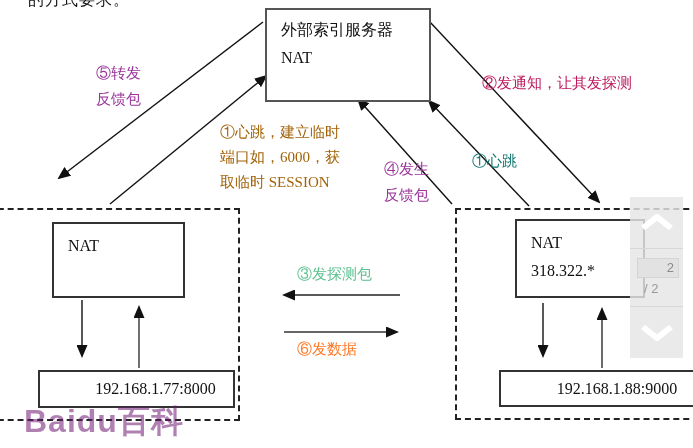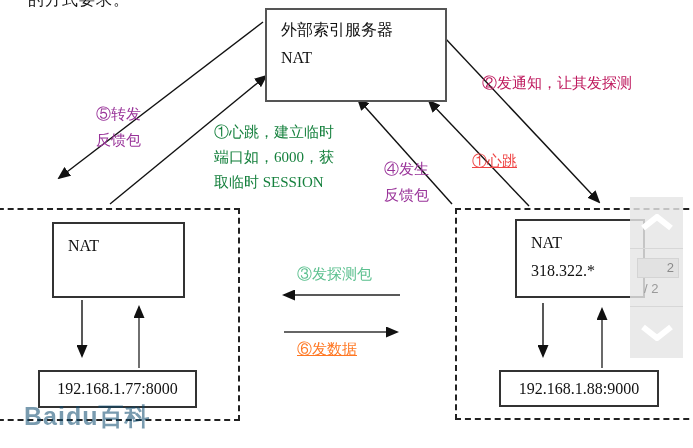--- a/index.html
+++ b/index.html
@@ -3,60 +3,60 @@
 <meta charset="utf-8">
 <style>
   html,body{margin:0;padding:0;background:#fff;}
   .canvas{
     position:relative;width:693px;height:448px;background:#fff;overflow:hidden;
     font-family:"Liberation Serif","DejaVu Serif",serif;color:#111;
   }
   .abs{position:absolute;}
   .toptext{left:28px;top:-10px;font-size:16px;letter-spacing:1px;color:#111;}
   
-  .box{position:absolute;border:2px solid #444;background:#fff;font-size:16px;}
+  .box{position:absolute;border:2px solid #444;background:#fff;font-size:16px;padding-left:38px;}
   .box .bl{line-height:28px;white-space:nowrap;}
-  .server-box{left:265px;top:8px;width:148px;height:84px;padding:6px 16px 0 14px;border-color:#555;}
+  .server-box{left:265px;top:8px;width:148px;height:84px;padding:6px 0 0 14px;border-color:#555;}
   .nat-left{left:52px;top:222px;width:115px;height:64px;padding:8px 0 0 14px;border-color:#333;}
   .nat-right{left:515px;top:219px;width:112px;height:67px;padding:8px 0 0 14px;border-color:#333;}
   .host{text-align:center;border-color:#333;}
   .host-left{left:38px;top:370px;width:155px;height:34px;line-height:34px;}
   .host-right{left:499px;top:370px;width:156px;height:33px;line-height:33px;}
   
   .dashed{position:absolute;border:2px dashed #222;background:transparent;}
   .lan-left{left:-12px;top:208px;width:248px;height:209px;}
   .lan-right{left:455px;top:208px;width:260px;height:208px;}
   
   .lbl{position:absolute;font-size:15px;line-height:26px;white-space:nowrap;}
-  .lbl-step5{left:96px;top:60px;margin-top:41px;}
+  .lbl-step5{left:96px;top:60px;}
   .lbl-step1-left{left:214px;top:120px;line-height:25px;}
   .lbl-step2{left:482px;top:70px;}
   .lbl-step4{left:384px;top:158px;font-family:Liberation Mono, monospace;}
   .lbl-step1-right{left:472px;top:148px;}
   .lbl-step3{left:297px;top:261px;}
-  .lbl-step6{left:297px;top:336px;text-decoration:underline;}
+  .lbl-step6{left:297px;top:336px;}
   
   .arrows{position:absolute;left:0;top:0;pointer-events:none;}
   
   .scrollbar{
     position:absolute;left:630px;top:197px;width:53px;height:161px;
     background:rgba(229,229,229,0.82);z-index:5;display:flex;flex-direction:column;
     font-family:"Liberation Sans","DejaVu Sans",sans-serif;
   }
   .sb-btn{height:51px;display:flex;align-items:center;justify-content:center;cursor:pointer;}
   .sb-mid{flex:1;border-top:1px solid #d7d7d7;border-bottom:1px solid #d7d7d7;padding-top:9px;}
   .sb-page{
     width:36px;height:18px;margin-left:7px;background:#e2e2e2;border:1px solid #d4d4d4;
     color:#8a8a8a;font-size:13px;text-align:right;padding-right:4px;line-height:18px;
   }
   .sb-total{margin:3px 0 0 14px;color:#9a9a9a;font-size:13px;}
   
   .watermark{
     left:24px;top:400px;font-family:"Liberation Sans","DejaVu Sans",sans-serif;
-    font-size:25px;font-weight:bold;color:#0c4a6e;opacity:0.55;letter-spacing:1px;z-index:4;
+    font-size:32px;font-weight:bold;color:#701a75;opacity:0.55;letter-spacing:1px;z-index:4;
   }
 </style>
 </head>
 <body>
 
 <div class="canvas">
 
   <div class="abs toptext">的方式要求。</div>
 
   <svg class="arrows" width="693" height="448" viewBox="0 0 693 448">
@@ -94,33 +94,33 @@
   <div class="box nat-right">
     <div class="bl">NAT</div>
     <div class="bl">318.322.*</div>
   </div>
   <div class="box host host-right">192.168.1.88:9000</div>
 
   <div class="lbl lbl-step5" style="color: rgb(153, 51, 153);">
     <div>⑤转发</div>
     <div>反馈包</div>
   </div>
-  <div class="lbl lbl-step1-left" style="color: #15803d;">
+  <div class="lbl lbl-step1-left" style="color: #a16207; margin-left: 6px;">
     <div>①心跳，建立临时</div>
     <div>端口如，6000，获</div>
     <div>取临时 SESSION</div>
   </div>
   <div class="lbl lbl-step2" style="color: #be185d;">
     <div>②发通知，让其发探测</div>
   </div>
   <div class="lbl lbl-step4" style="color: rgb(153, 51, 153);">
     <div>④发生</div>
     <div>反馈包</div>
   </div>
-  <div class="lbl lbl-step1-right" style="color: #ef4444; text-decoration: underline;">①心跳</div>
+  <div class="lbl lbl-step1-right" style="color: #0f766e;">①心跳</div>
   <div class="lbl lbl-step3" style="color: rgb(92, 192, 143);">③发探测包</div>
   <div class="lbl lbl-step6" style="color: rgb(255, 119, 34);">⑥发数据</div>
 
   <div class="abs watermark">Baidu百科</div>
 
   <div class="scrollbar">
     <div class="sb-btn">
       <svg width="34" height="17" viewBox="0 0 34 17">
         <polyline points="3,14 17,3 31,14" fill="none" stroke="#ffffff" stroke-width="6"></polyline>
       </svg>

